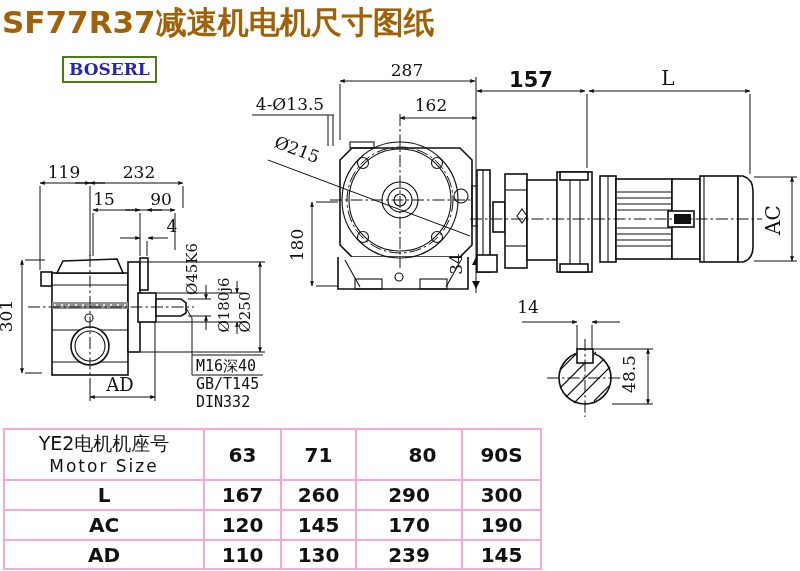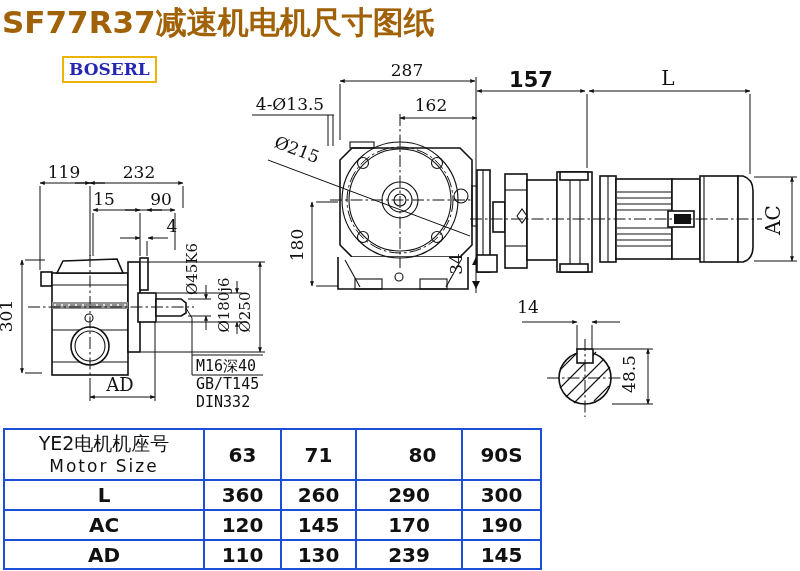--- a/index.html
+++ b/index.html
@@ -1,35 +1,35 @@
 <!DOCTYPE html>
 <html><head>
 <meta charset="utf-8">
 <style>
   html,body{margin:0;padding:0;background:#fff;}
   #stage{position:relative;width:800px;height:571px;background:#fff;overflow:hidden;
          font-family:"DejaVu Sans",sans-serif;color:#111;}
   #title{position:absolute;left:2px;top:2px;font-size:31px;font-weight:bold;color:#a16207;
          letter-spacing:0px;white-space:nowrap;font-family:"DejaVu Sans",sans-serif;}
-  #logo{position:absolute;left:62px;top:56px;border:2px solid #eab308;background:#fff;
+  #logo{position:absolute;left:62px;top:56px;border:2px solid #4d7c0f;background:#fff;
         padding:1px 5px;font-family:"DejaVu Serif",serif;font-weight:bold;font-size:17px;
         color:#2626b2;line-height:21px;}
   svg{position:absolute;left:0;top:0;}
   svg text{fill:#111;font-family:"DejaVu Serif",serif;font-size:17px;}
   .tb{font-family:"DejaVu Sans",sans-serif;font-weight:bold;font-size:21px;}
   .ts{font-size:15px;}
   .t18{font-size:18px;}
   .t20{font-size:20px;}
   .mono{font-family:"DejaVu Sans Mono",monospace;font-size:15px;}
   .o{fill:#fff;stroke:#111;stroke-width:1.6;}
   .l{stroke:#111;stroke-width:1.1;fill:none;}
   .d{stroke:#111;stroke-width:1;fill:none;}
   .cl{stroke:#111;stroke-width:1;stroke-dasharray:12 3 2.5 3;fill:none;}
   #dim-table{position:absolute;left:3px;top:428px;border-collapse:collapse;table-layout:fixed;}
-  #dim-table td{border:2px solid #1d4ed8;text-align:center;vertical-align:middle;
+  #dim-table td{border:2px solid #f9a8d4;text-align:center;vertical-align:middle;
                 font-family:"DejaVu Sans",sans-serif;color:#111;padding:0;}
   #dim-table .hdr{line-height:23px;font-size:19px;}
   #dim-table .hdr .en{font-size:17px;letter-spacing:2px;}
   #dim-table .num{font-size:20px;font-weight:bold;}
   #dim-table .lbl{font-size:20px;font-weight:bold;}
 </style>
 </head>
 <body>
 
 <div id="stage">
@@ -270,21 +270,21 @@
           <div>YE2电机机座号</div>
           <div class="en">Motor Size</div>
         </td>
         <td class="num" style="width:75px;">63</td>
         <td class="num" style="width:73px;">71</td>
         <td class="num" style="width:77px;padding-left:27px;">80</td>
         <td class="num" style="width:77px;">90S</td>
       </tr>
       <tr style="height:30px;">
         <td class="lbl">L</td>
-        <td class="num">360</td>
+        <td class="num">167</td>
         <td class="num">260</td>
         <td class="num">290</td>
         <td class="num">300</td>
       </tr>
       <tr style="height:30px;">
         <td class="lbl">AC</td>
         <td class="num">120</td>
         <td class="num">145</td>
         <td class="num">170</td>
         <td class="num">190</td>

